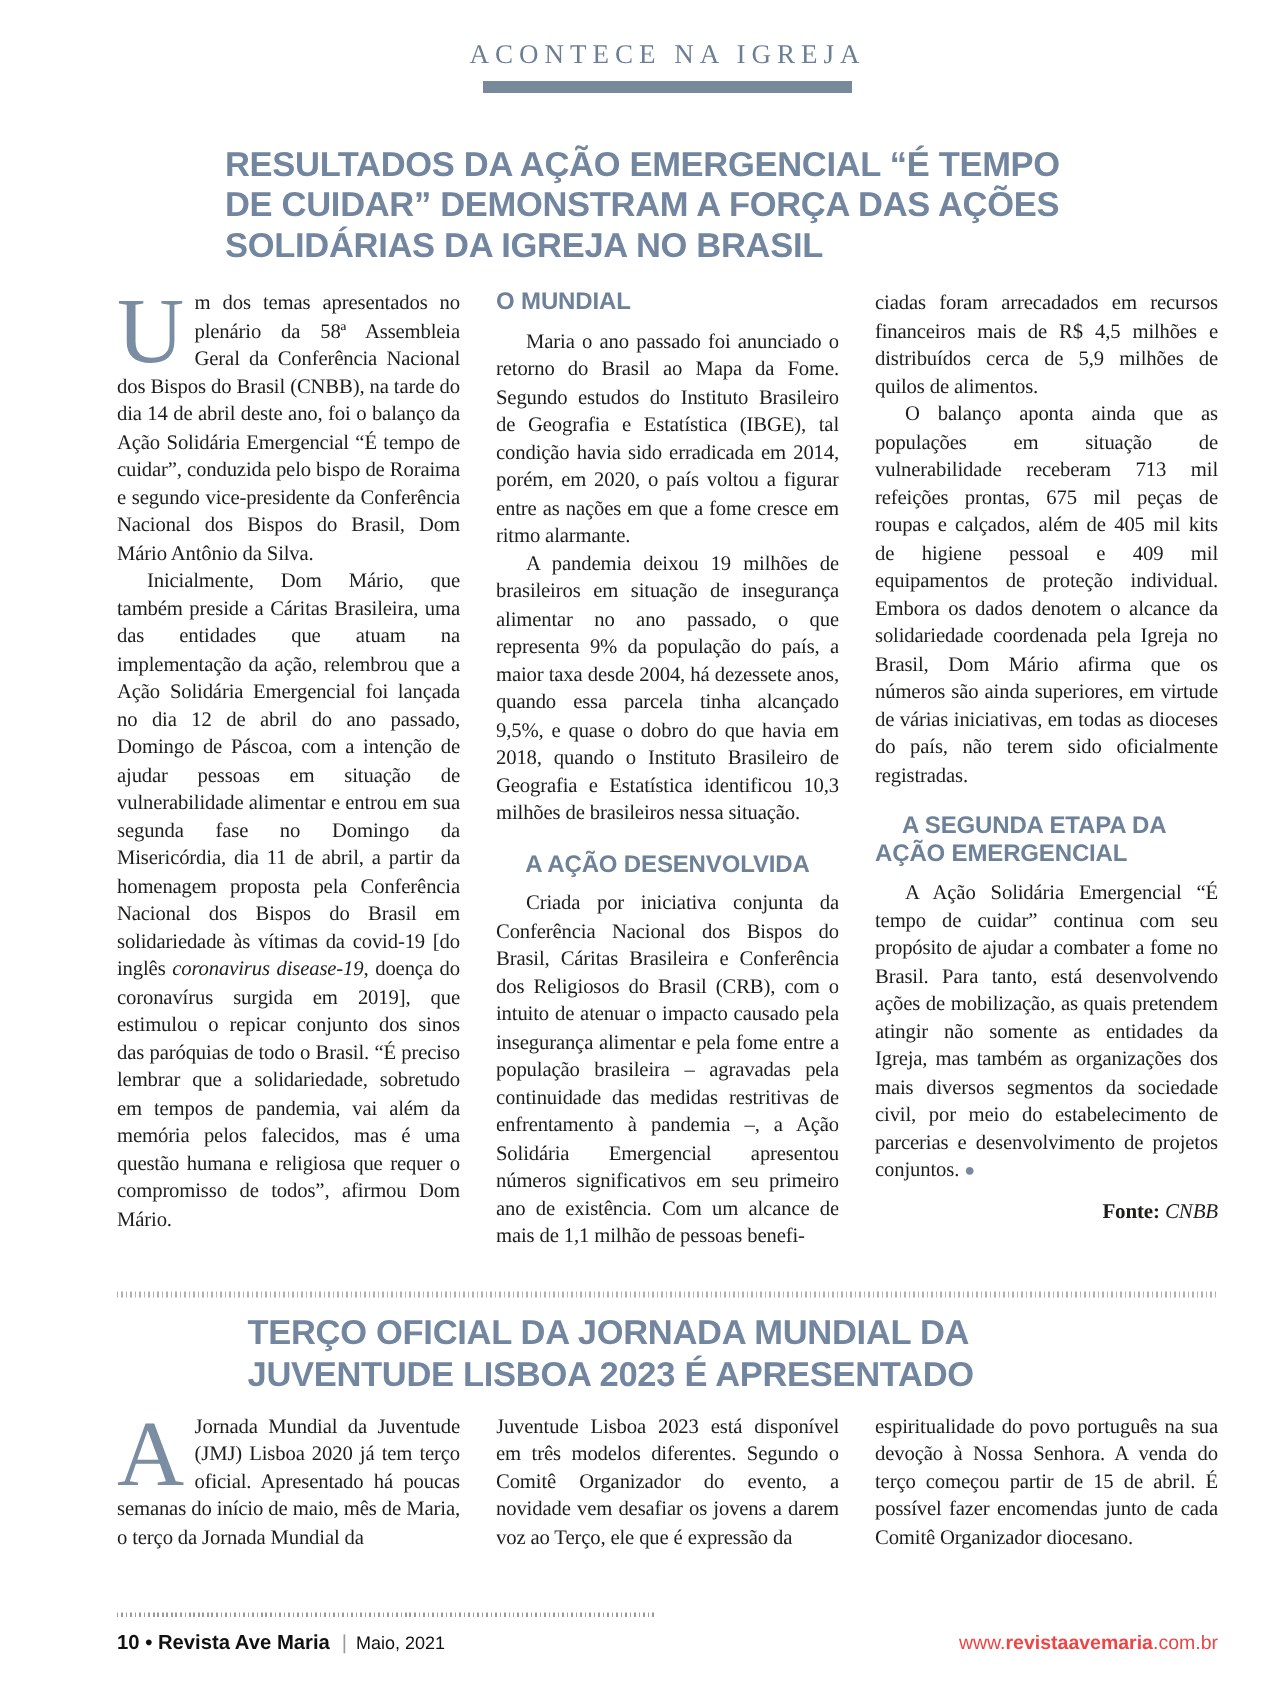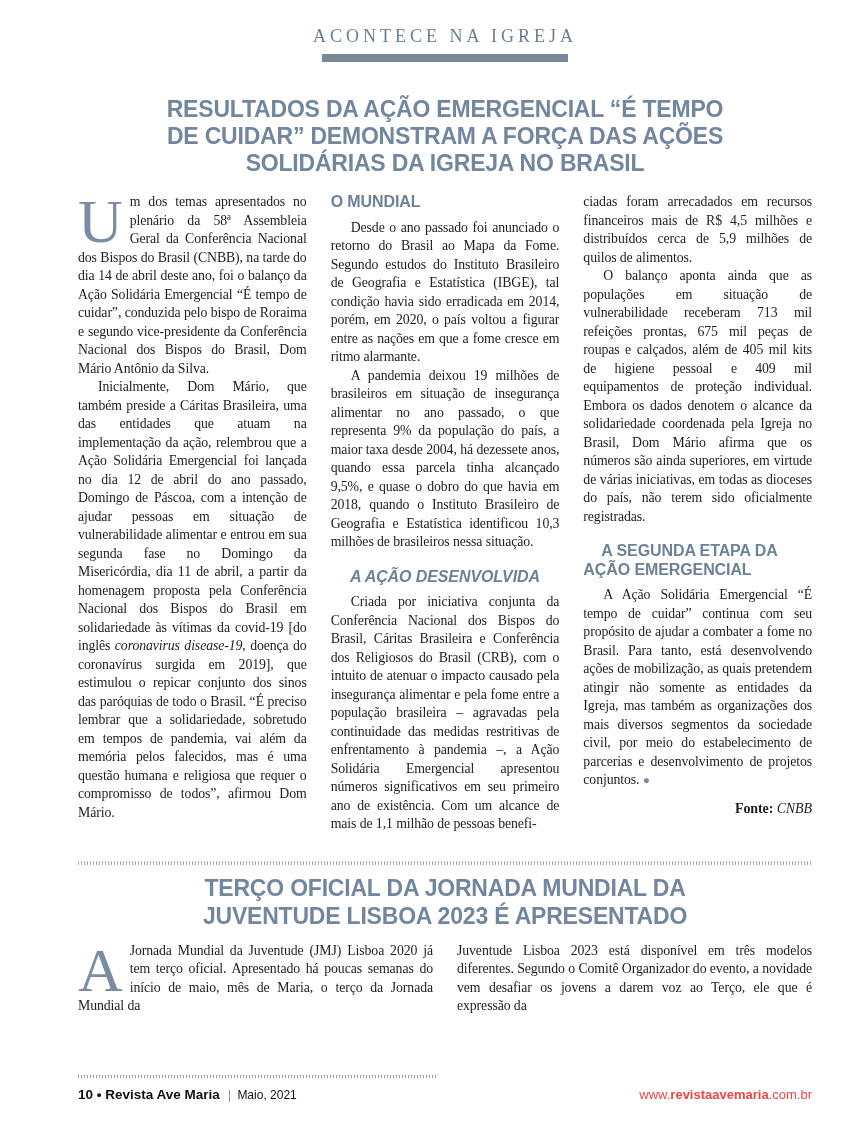--- a/index.html
+++ b/index.html
@@ -28,21 +28,21 @@
     margin:7px auto 0 auto;
   }
   
   .a-title {
     font-family:"Liberation Sans", sans-serif;
     font-weight:bold;
     font-stretch:condensed;
     font-size:23px; line-height:1.18;
     letter-spacing:-0.2px;
     color:#7286a0;
-    text-align:center;
+    text-align:left;
   }
   .title1 { max-width:590px; margin:34px auto 16px auto; }
   .title2 { max-width:560px; margin:8px auto 12px auto; }
   
   .cols { display:flex; gap:24px; }
   .cols1 { height:660px; }
   .cols2 { height:122px; }
   .col { flex:1 1 0; overflow:hidden; text-align:justify;
          font-size:13.8px; line-height:18.5px; letter-spacing:-0.1px;
          hyphens:auto; }
@@ -56,21 +56,21 @@
     color:#7b8da2;
   }
   .sec-head {
     font-family:"Liberation Sans", sans-serif;
     font-weight:bold; font-stretch:condensed;
     font-size:16px; line-height:1.15;
     color:#6d8298;
     text-align:left;
     margin:0 0 7px 0;
   }
-  .sec-head.center { text-align:center; margin-top:16px;font-style:italic; }
+  .sec-head.center { text-align:center; margin-top:16px; }
   .sec-head.indent1 { text-indent:18px; margin-top:16px; }
   .ital { font-style:italic;margin-top:12px; }
   .endmark { color:#7a8a9e; font-size:12px; }
   .source-line { text-align:right; margin-top:10px; font-size:14px; }
   .source-label { font-weight:bold; }
   .source-value { font-style:italic; }
   
   .divider {
     height:4px; margin:8px 0 10px 0;
     background-image:repeating-linear-gradient(90deg,#b0b0b0 0 1px, transparent 1px 3px);
@@ -102,21 +102,21 @@
   <h1 class="a-title title1">RESULTADOS DA AÇÃO EMERGENCIAL “É TEMPO DE CUIDAR” DEMONSTRAM A FORÇA DAS AÇÕES SOLIDÁRIAS DA IGREJA NO BRASIL</h1>
 
   <div class="cols cols1">
     <div class="col">
       <p><span class="dropcap">U</span><span>m dos temas apresentados no plenário da 58ª Assembleia Geral da Conferência Nacional dos Bispos do Brasil (CNBB), na tarde do dia 14 de abril deste ano, foi o balanço da Ação Solidária Emergencial “É tempo de cuidar”, conduzida pelo bispo de Roraima e segundo vice-presidente da Conferência Nacional dos Bispos do Brasil, Dom Mário Antônio da Silva.</span></p>
       <p class="indent"><span>Inicialmente, Dom Mário, que também preside a Cáritas Brasileira, uma das entidades que atuam na implementação da ação, relembrou que a Ação Solidária Emergencial foi lançada no dia 12 de abril do ano passado, Domingo de Páscoa, com a intenção de ajudar pessoas em situação de vulnerabilidade alimentar e entrou em sua segunda fase no Domingo da Misericórdia, dia 11 de abril, a partir da homenagem proposta pela Conferência Nacional dos Bispos do Brasil em solidariedade às vítimas da covid-19 [do inglês </span><span class="ital">coronavirus disease-19</span><span>, doença do coronavírus surgida em 2019], que estimulou o repicar conjunto dos sinos das paróquias de todo o Brasil. “É preciso lembrar que a solidariedade, sobretudo em tempos de pandemia, vai além da memória pelos falecidos, mas é uma questão humana e religiosa que requer o compromisso de todos”, afirmou Dom Mário.</span></p>
     </div>
 
     <div class="col">
       <h3 class="sec-head">O MUNDIAL</h3>
-      <p class="indent">Desde o ano passado foi anunciado o retorno do Brasil ao Mapa da Fome. Segundo estudos do Instituto Brasileiro de Geografia e Estatística (IBGE), tal condição havia sido erradicada em 2014, porém, em 2020, o país voltou a figurar entre as nações em que a fome cresce em ritmo alarmante.</p>
+      <p class="indent">Maria o ano passado foi anunciado o retorno do Brasil ao Mapa da Fome. Segundo estudos do Instituto Brasileiro de Geografia e Estatística (IBGE), tal condição havia sido erradicada em 2014, porém, em 2020, o país voltou a figurar entre as nações em que a fome cresce em ritmo alarmante.</p>
       <p class="indent">A pandemia deixou 19 milhões de brasileiros em situação de insegurança alimentar no ano passado, o que representa 9% da população do país, a maior taxa desde 2004, há dezessete anos, quando essa parcela tinha alcançado 9,5%, e quase o dobro do que havia em 2018, quando o Instituto Brasileiro de Geografia e Estatística identificou 10,3 milhões de brasileiros nessa situação.</p>
       <h3 class="sec-head center">A AÇÃO DESENVOLVIDA</h3>
       <p class="indent">Criada por iniciativa conjunta da Conferência Nacional dos Bispos do Brasil, Cáritas Brasileira e Conferência dos Religiosos do Brasil (CRB), com o intuito de atenuar o impacto causado pela insegurança alimentar e pela fome entre a população brasileira – agravadas pela continuidade das medidas restritivas de enfrentamento à pandemia –, a Ação Solidária Emergencial apresentou números significativos em seu primeiro ano de existência. Com um alcance de mais de 1,1 milhão de pessoas benefi-</p>
     </div>
 
     <div class="col">
       <p>ciadas foram arrecadados em recursos financeiros mais de R$ 4,5 milhões e distribuídos cerca de 5,9 milhões de quilos de alimentos.</p>
       <p class="indent">O balanço aponta ainda que as populações em situação de vulnerabilidade receberam 713 mil refeições prontas, 675 mil peças de roupas e calçados, além de 405 mil kits de higiene pessoal e 409 mil equipamentos de proteção individual. Embora os dados denotem o alcance da solidariedade coordenada pela Igreja no Brasil, Dom Mário afirma que os números são ainda superiores, em virtude de várias iniciativas, em todas as dioceses do país, não terem sido oficialmente registradas.</p>
       <h3 class="sec-head indent1">A SEGUNDA ETAPA DA AÇÃO EMERGENCIAL</h3>
       <p class="indent"><span>A Ação Solidária Emergencial “É tempo de cuidar” continua com seu propósito de ajudar a combater a fome no Brasil. Para tanto, está desenvolvendo ações de mobilização, as quais pretendem atingir não somente as entidades da Igreja, mas também as organizações dos mais diversos segmentos da sociedade civil, por meio do estabelecimento de parcerias e desenvolvimento de projetos conjuntos.</span>
@@ -130,20 +130,23 @@
 
   <h1 class="a-title title2">TERÇO OFICIAL DA JORNADA MUNDIAL DA JUVENTUDE LISBOA 2023 É APRESENTADO</h1>
 
   <div class="cols cols2">
     <div class="col">
       <p><span class="dropcap">A</span><span>Jornada Mundial da Juventude (JMJ) Lisboa 2020 já tem terço oficial. Apresentado há poucas semanas do início de maio, mês de Maria, o terço da Jornada Mundial da</span></p>
     </div>
     <div class="col">
       <p>Juventude Lisboa 2023 está disponível em três modelos diferentes. Segundo o Comitê Organizador do evento, a novidade vem desafiar os jovens a darem voz ao Terço, ele que é expressão da</p>
     </div>
+    <div class="col">
+      <p>espiritualidade do povo português na sua devoção à Nossa Senhora. A venda do terço começou partir de 15 de abril. É possível fazer encomendas junto de cada Comitê Organizador diocesano.</p>
+    </div>
   </div>
 
   <div class="footer">
     <div class="footer-rule"></div>
     <div class="footer-row">
       <div class="footer-left">
         <span class="bold">10</span>
         <span class="bold">•</span>
         <span class="bold">Revista Ave Maria</span><span class="footer-sep">|</span><span class="footer-date">Maio, 2021</span>
       </div>

